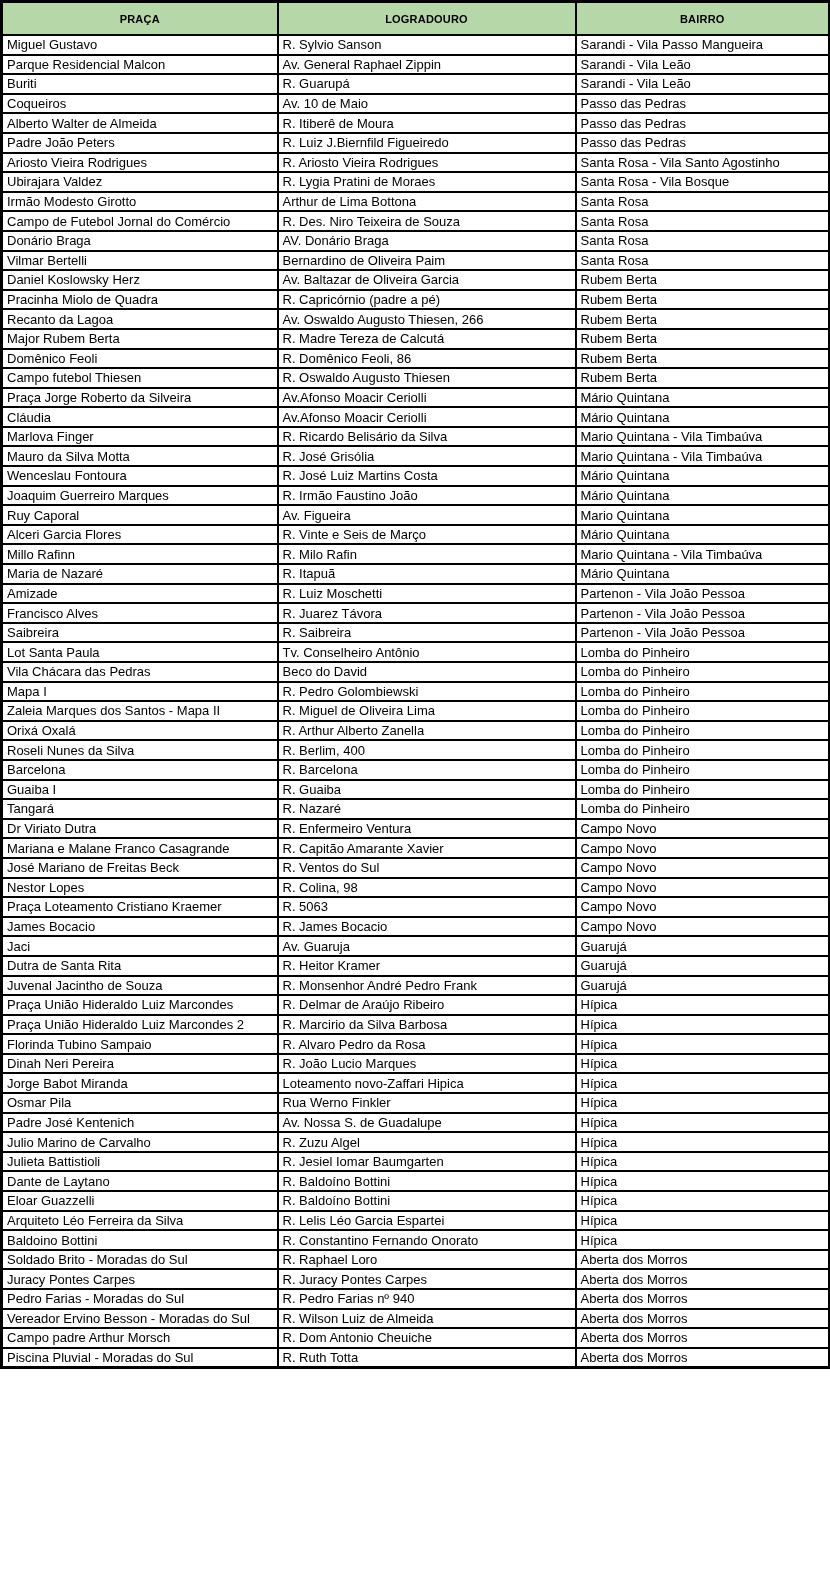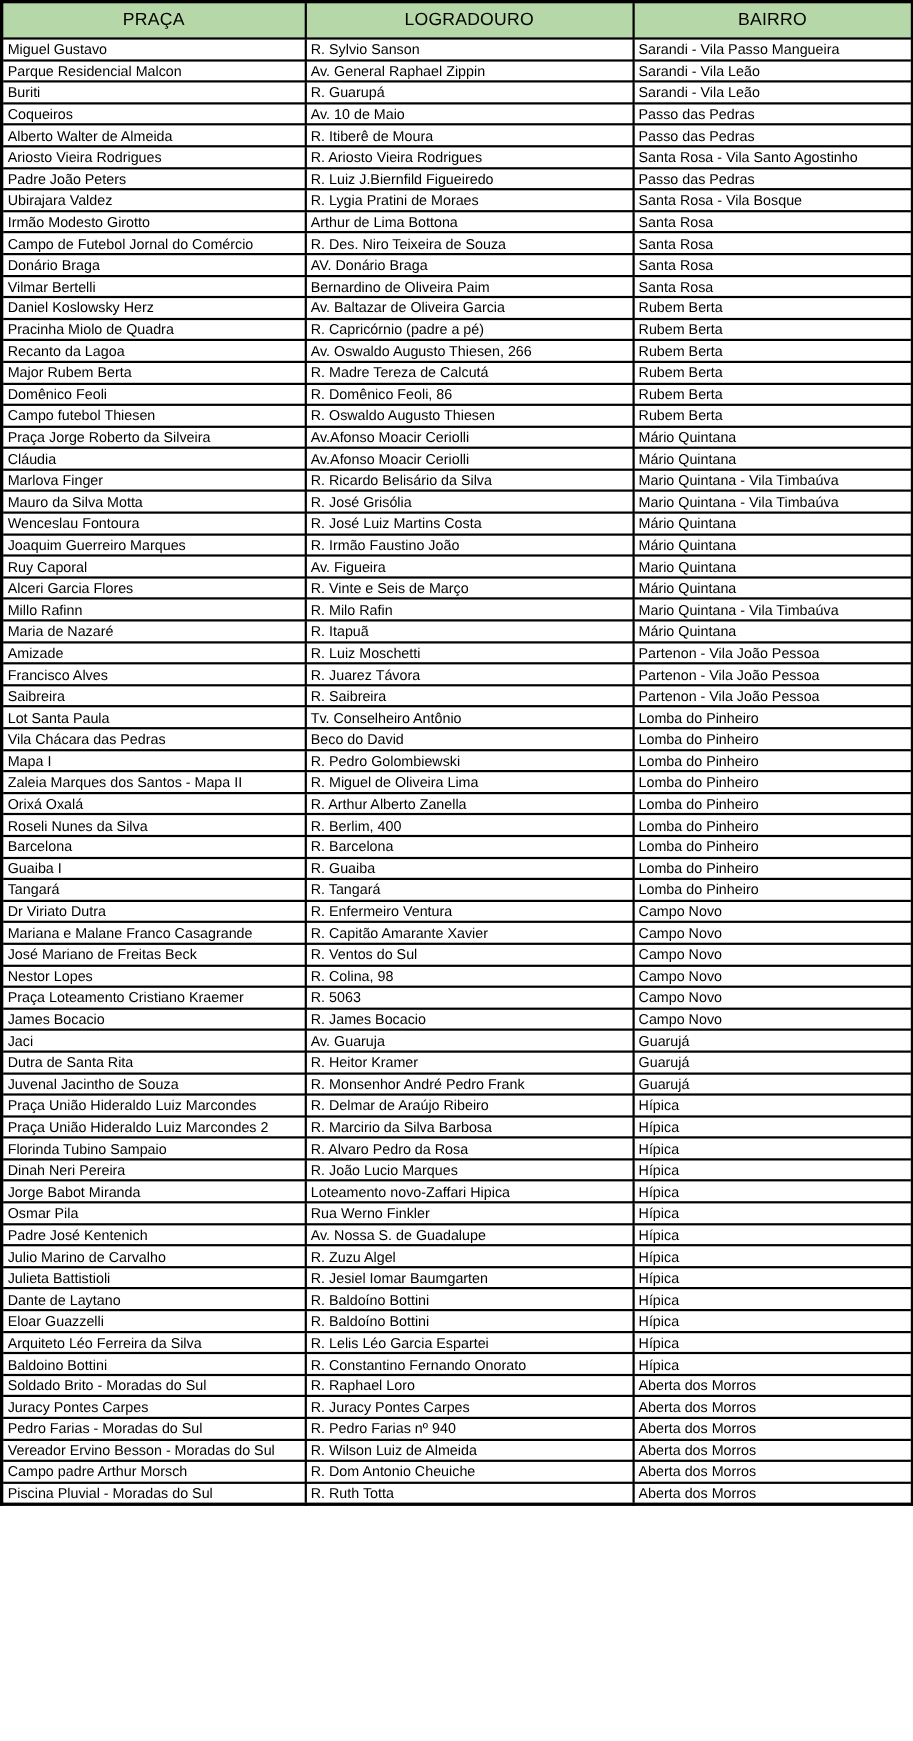--- a/index.html
+++ b/index.html
@@ -21,22 +21,22 @@
     border: 3px solid #000000;
     margin: 0;
   }
   table.pracas col.c1 { width: 276px; }
   table.pracas col.c2 { width: 298px; }
   table.pracas col.c3 { width: 254px; }
   table.pracas th {
     height: 29px;
     background: #b6d7a8;
     border: 2px solid #000000;
-    font-size: 16px;
-    font-weight: normal;
+    font-size: 11px;
+    font-weight: bold;
     color: #000000;
     text-align: center;
     vertical-align: middle;
     letter-spacing: 0.2px;
   }
   table.pracas td {
     height: 17.6px;
     border: 2px solid #000000;
     background: #ffffff;
     font-size: 13px;
@@ -85,30 +85,30 @@
           <td>Coqueiros</td>
           <td>Av. 10 de Maio</td>
           <td>Passo das Pedras</td>
         </tr>
         <tr>
           <td>Alberto Walter de Almeida</td>
           <td>R. Itiberê de Moura</td>
           <td>Passo das Pedras</td>
         </tr>
         <tr>
+          <td>Padre João Peters</td>
+          <td>R. Luiz J.Biernfild Figueiredo</td>
+          <td>Passo das Pedras</td>
+        </tr>
+        <tr>
           <td>Ariosto Vieira Rodrigues</td>
           <td>R. Ariosto Vieira Rodrigues</td>
           <td>Santa Rosa - Vila Santo Agostinho</td>
         </tr>
         <tr>
-          <td>Padre João Peters</td>
-          <td>R. Luiz J.Biernfild Figueiredo</td>
-          <td>Passo das Pedras</td>
-        </tr>
-        <tr>
           <td>Ubirajara Valdez</td>
           <td>R. Lygia Pratini de Moraes</td>
           <td>Santa Rosa - Vila Bosque</td>
         </tr>
         <tr>
           <td>Irmão Modesto Girotto</td>
           <td>Arthur de Lima Bottona</td>
           <td>Santa Rosa</td>
         </tr>
         <tr>
@@ -256,21 +256,21 @@
           <td>R. Barcelona</td>
           <td>Lomba do Pinheiro</td>
         </tr>
         <tr>
           <td>Guaiba I</td>
           <td>R. Guaiba</td>
           <td>Lomba do Pinheiro</td>
         </tr>
         <tr>
           <td>Tangará</td>
-          <td>R. Tangará</td>
+          <td>R. Nazaré</td>
           <td>Lomba do Pinheiro</td>
         </tr>
         <tr>
           <td>Dr Viriato Dutra</td>
           <td>R. Enfermeiro Ventura</td>
           <td>Campo Novo</td>
         </tr>
         <tr>
           <td>Mariana e Malane Franco Casagrande</td>
           <td>R. Capitão Amarante Xavier</td>

